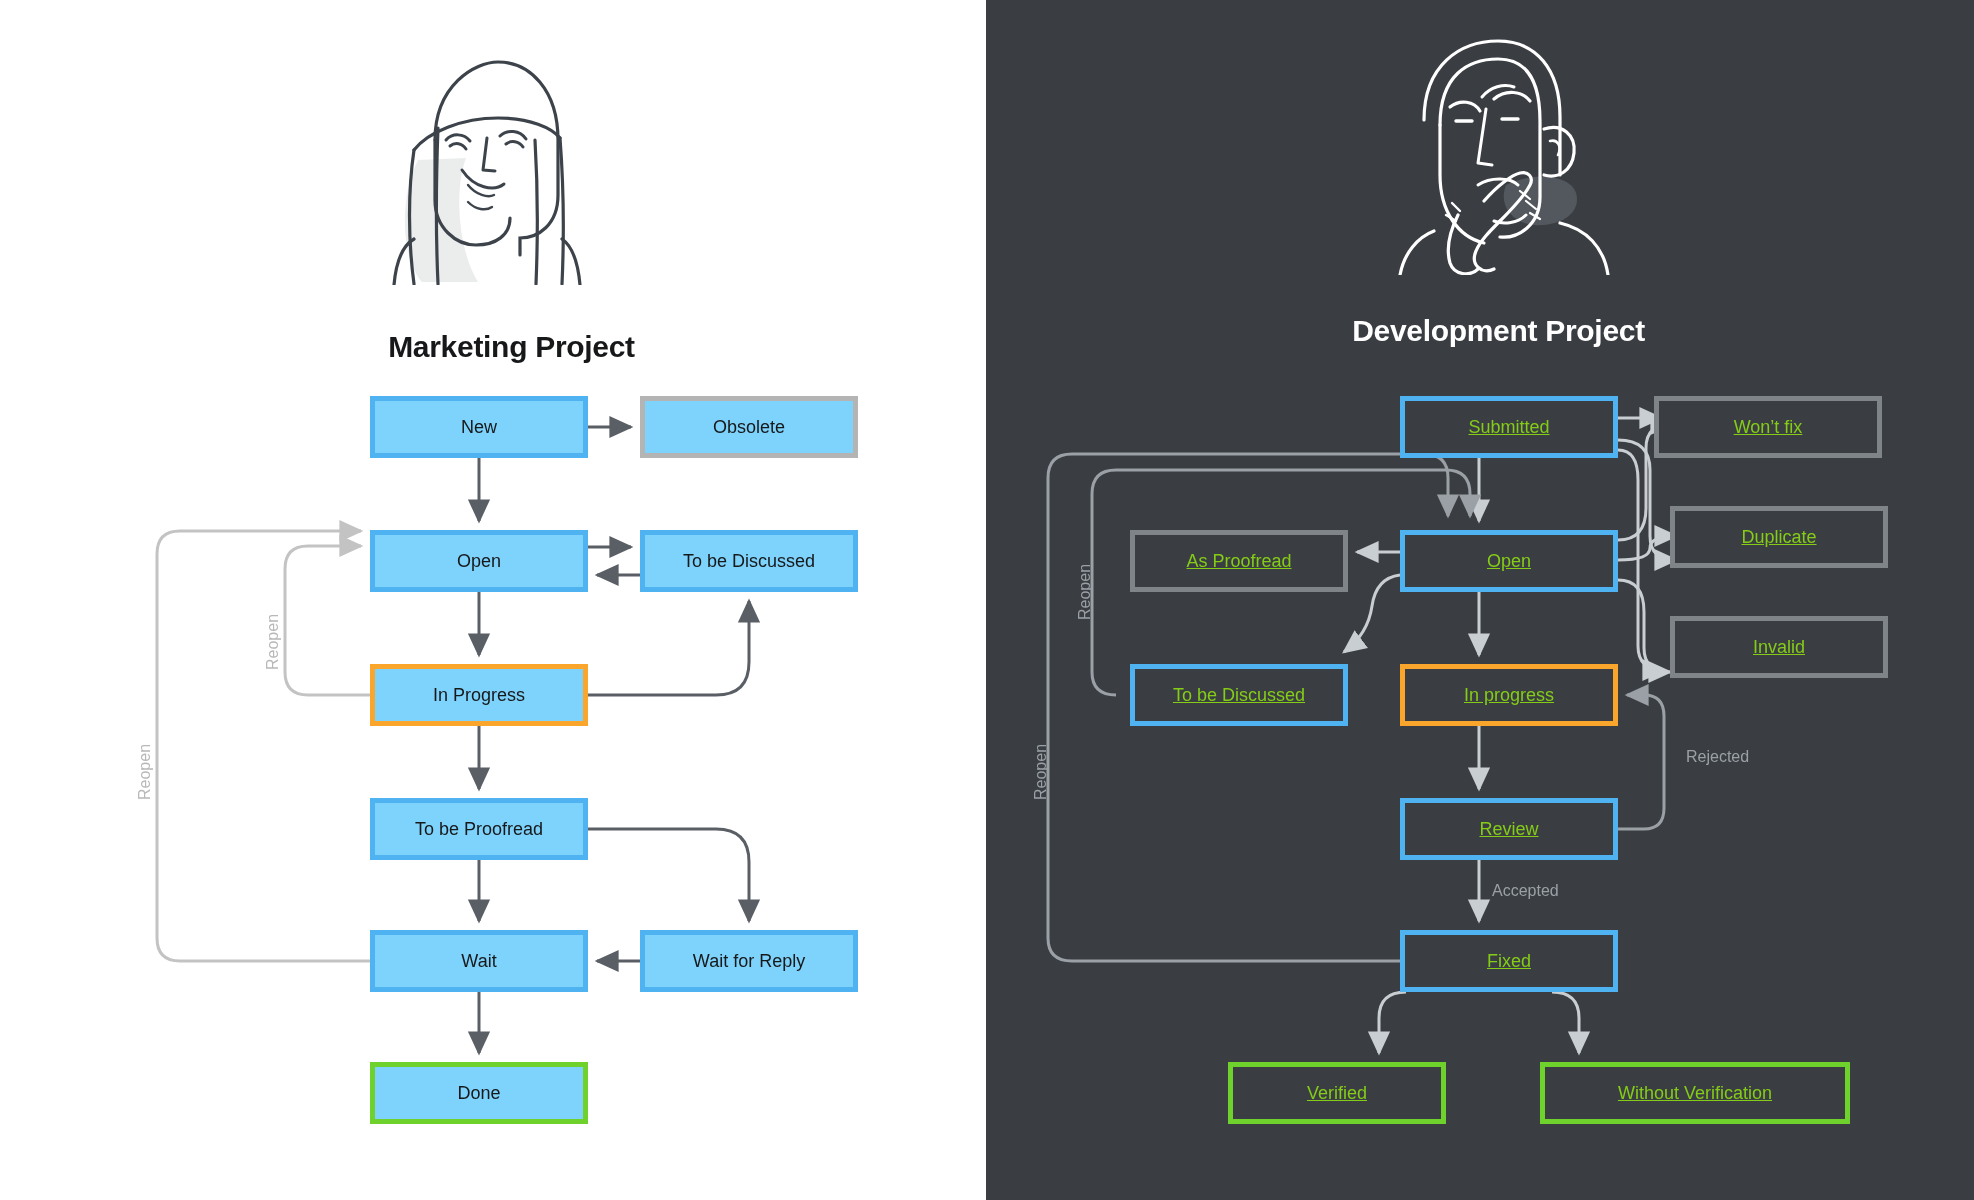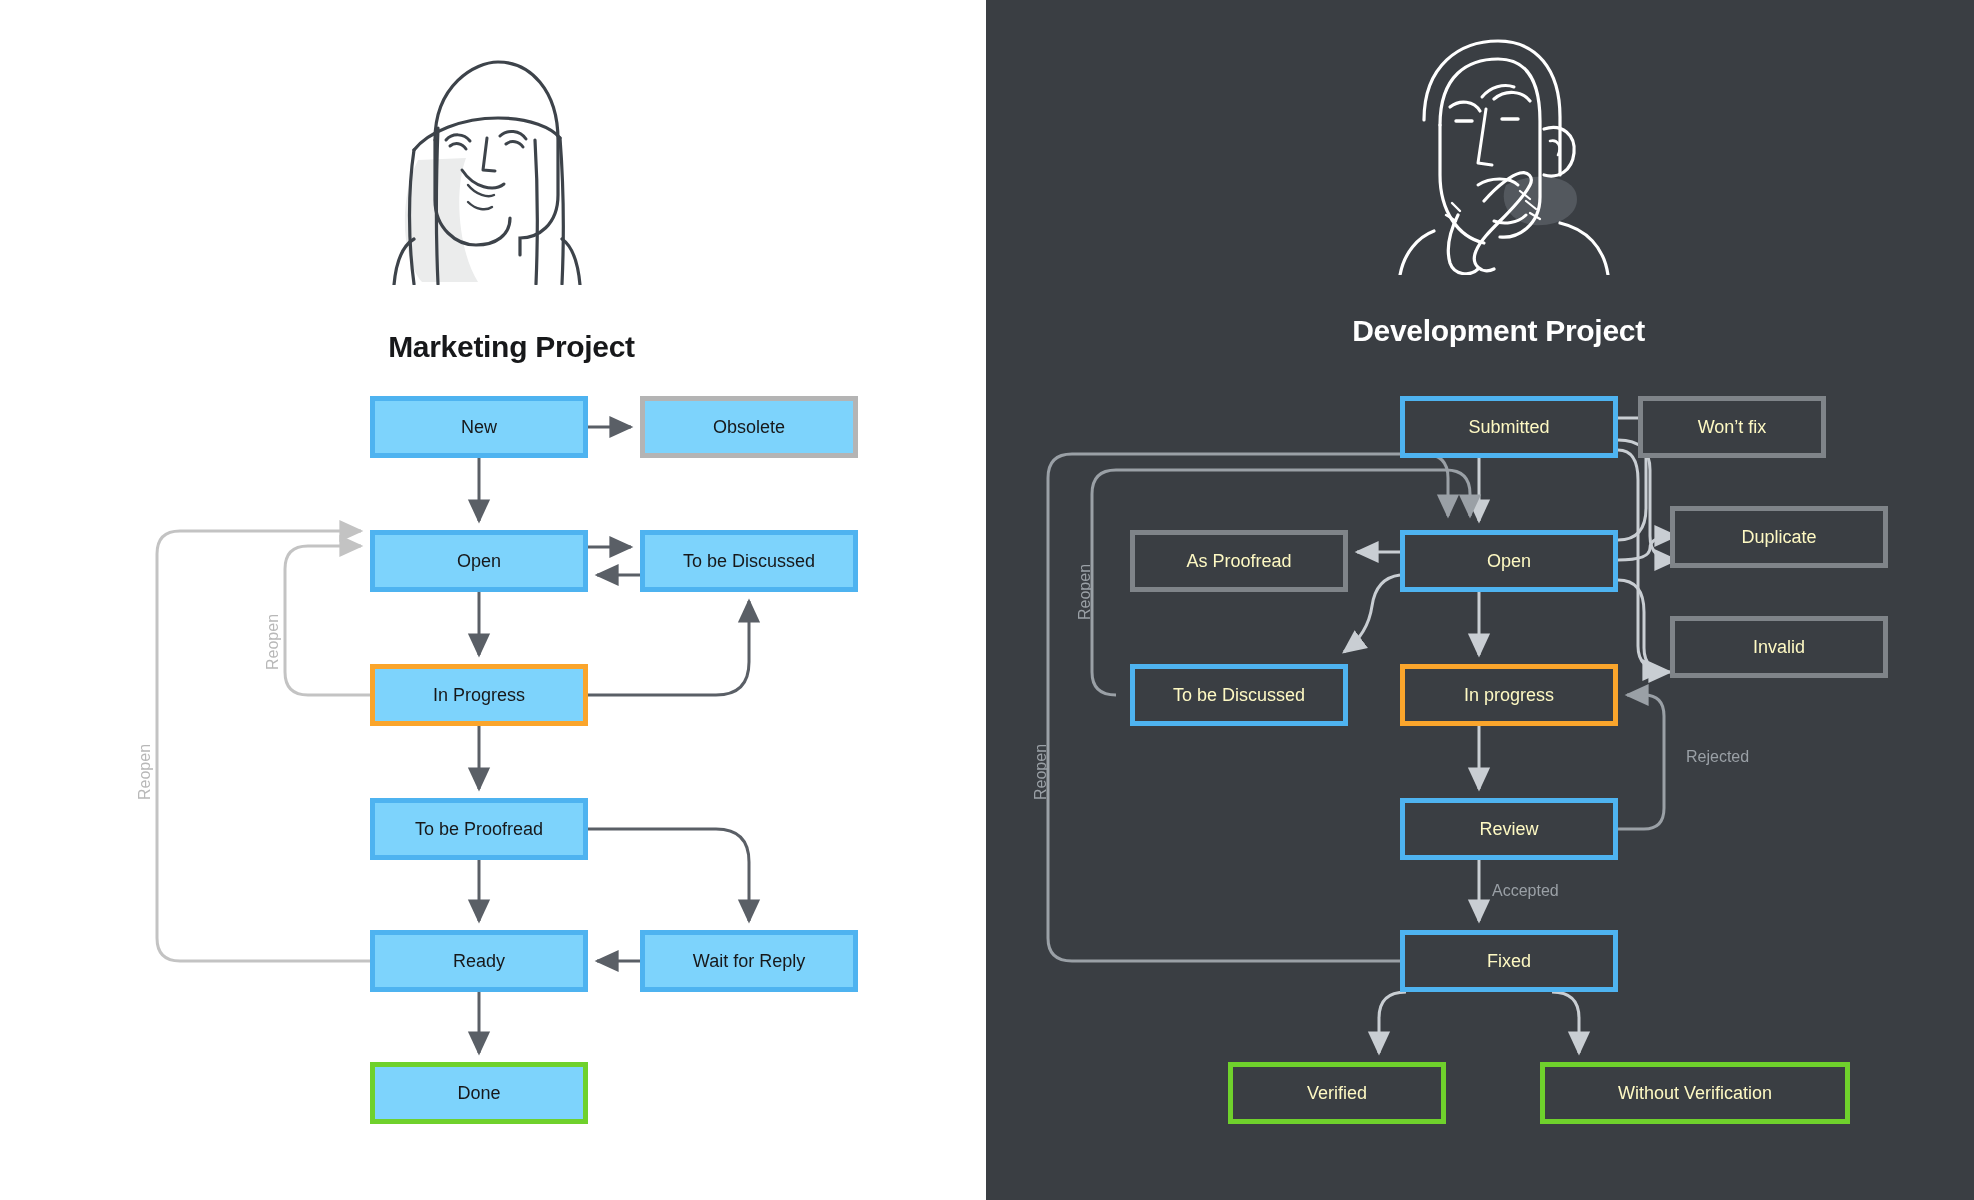--- a/index.html
+++ b/index.html
@@ -28,21 +28,21 @@
   .node{
     position:absolute;
     box-sizing:border-box;
     display:flex;align-items:center;justify-content:center;
     font-size:18px;
     line-height:1.15;
     border-style:solid;
     text-align:center;
   }
   .light .node{background:#7dd3fc;color:#17181a;border-width:5px;}
-  .dark  .node{background:#3a3e43;color:#fef9c3;border-width:5px;}
+  .dark  .node{background:#3a3e43;color:#84cc16;border-width:5px;text-decoration:underline;}
 
   .n-blue{border-color:#4eb3f0;}
   .n-orange{border-color:#faa52c;}
   .n-green{border-color:#6fd12c;}
   .light .n-gray{border-color:#b4b4b4;}
   .dark  .n-gray{border-color:#7f8489;}
 
   
   .edge-label{
     position:absolute;font-size:16px;white-space:nowrap;
@@ -150,21 +150,21 @@
     <div class="node n-orange" style="left:370px;top:664px;width:218px;height:62px;">
         <span>In Progress</span>
       </div>
     <div class="node n-blue" style="left:370px;top:798px;width:218px;height:62px;">
         <span>To be Proofread</span>
       </div>
     <div class="node n-blue" style="left:640px;top:930px;width:218px;height:62px;">
         <span>Wait for Reply</span>
       </div>
     <div class="node n-blue" style="left:370px;top:930px;width:218px;height:62px;">
-        <span>Ready</span>
+        <span>Wait</span>
       </div>
     <div class="node n-green" style="left:370px;top:1062px;width:218px;height:62px;">
         <span>Done</span>
       </div>
 
     <div class="edge-label rot" style="left:136px;top:800px;"><span>Reopen</span></div>
     <div class="edge-label rot" style="left:264px;top:670px;"><span>Reopen</span></div>
   </div>
 
   <div class="panel dark" id="panel-dark">
@@ -259,21 +259,21 @@
 
         <path d="M1400 0"></path>
         <path d="M1400 0"></path>
         <path d="M414 961 L86 961 Q62 961 62 938 L62 478 Q62 454 86 454 L438 454 Q462 454 462 478 L462 516" marker-end="url(#ah-on-dark-dim)"></path>
       </g>
     </svg>
 
     <div class="node n-blue" style="left:414px;top:396px;width:218px;height:62px;">
         <span>Submitted</span>
       </div>
-    <div class="node n-gray" style="left:652px;top:396px;width:188px;height:62px;">
+    <div class="node n-gray" style="left:668px;top:396px;width:228px;height:62px;">
         <span>Won’t fix</span>
       </div>
     <div class="node n-gray" style="left:684px;top:506px;width:218px;height:62px;">
         <span>Duplicate</span>
       </div>
     <div class="node n-gray" style="left:684px;top:616px;width:218px;height:62px;">
         <span>Invalid</span>
       </div>
     <div class="node n-gray" style="left:144px;top:530px;width:218px;height:62px;">
         <span>As Proofread</span>

